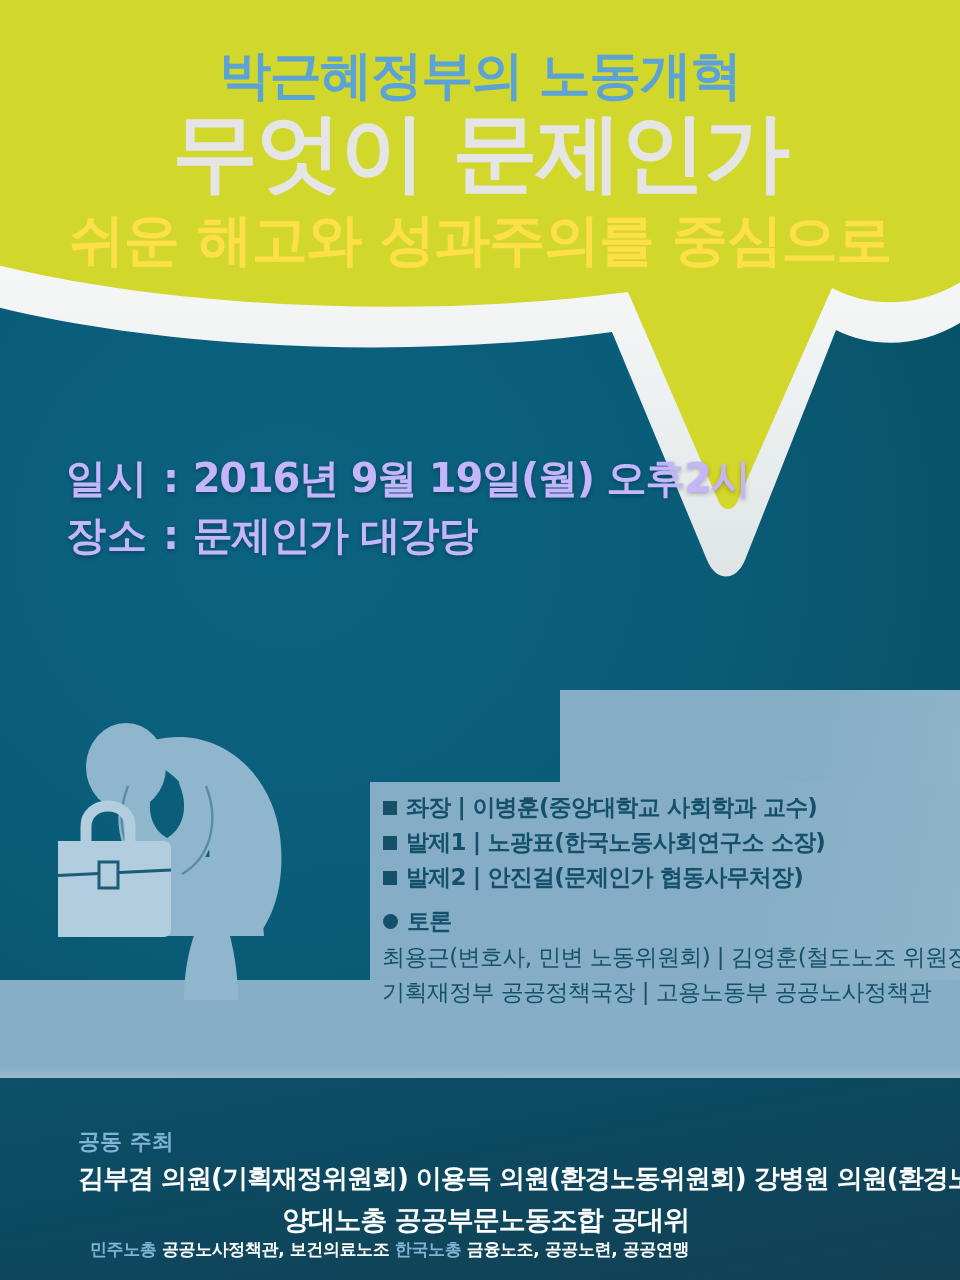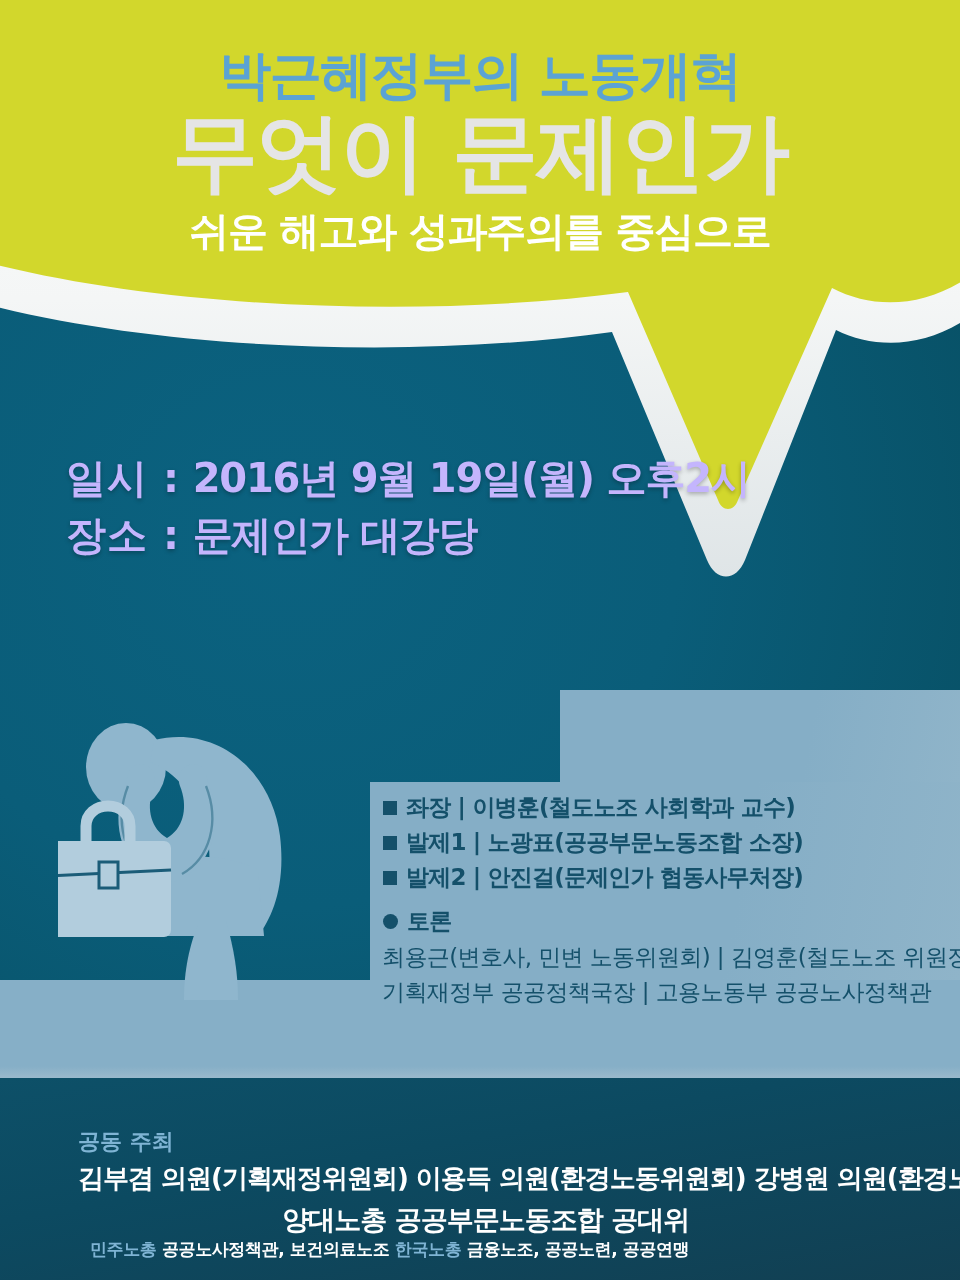--- a/index.html
+++ b/index.html
@@ -49,25 +49,25 @@
     padding-top:6px;
     font-size:86px;
     line-height:1.04;
     font-weight:bold;
     letter-spacing:-2px;
     color:#e5e5e5;
   }
   .t-sub{
     margin:0;
     padding-top:12px;
-    font-size:40px;
+    font-size:56px;
     line-height:1.06;
     font-weight:bold;
     letter-spacing:-1.2px;
-    color:#ffffff;
+    color:#fde047;
   }
 
   
   .meta{
     position:absolute;left:66px;top:450px;
     z-index:6;
     color:#c4b5fd;
   }
   .meta-line{
     font-size:40px;
@@ -245,25 +245,25 @@
     </div>
     <div class="meta-line">
       <span class="meta-label">장소 :</span>
       <span>문제인가 대강당</span>
     </div>
   </div>
 
   <div class="program">
     <div class="prog-row">
       <span class="bullet-sq"></span>
-      <span>좌장 | 이병훈(철도노조 사회학과 교수)</span>
+      <span>좌장 | 이병훈(중앙대학교 사회학과 교수)</span>
     </div>
     <div class="prog-row">
       <span class="bullet-sq"></span>
-      <span>발제1 | 노광표(공공부문노동조합 소장)</span>
+      <span>발제1 | 노광표(한국노동사회연구소 소장)</span>
     </div>
     <div class="prog-row">
       <span class="bullet-sq"></span>
       <span>발제2 | 안진걸(문제인가 협동사무처장)</span>
     </div>
     <div class="prog-row prog-discussion">
       <span class="bullet-ci"></span>
       <span>토론</span>
     </div>
     <div class="prog-panel">최용근(변호사, 민변 노동위원회) | 김영훈(철도노조 위원장)</div>

